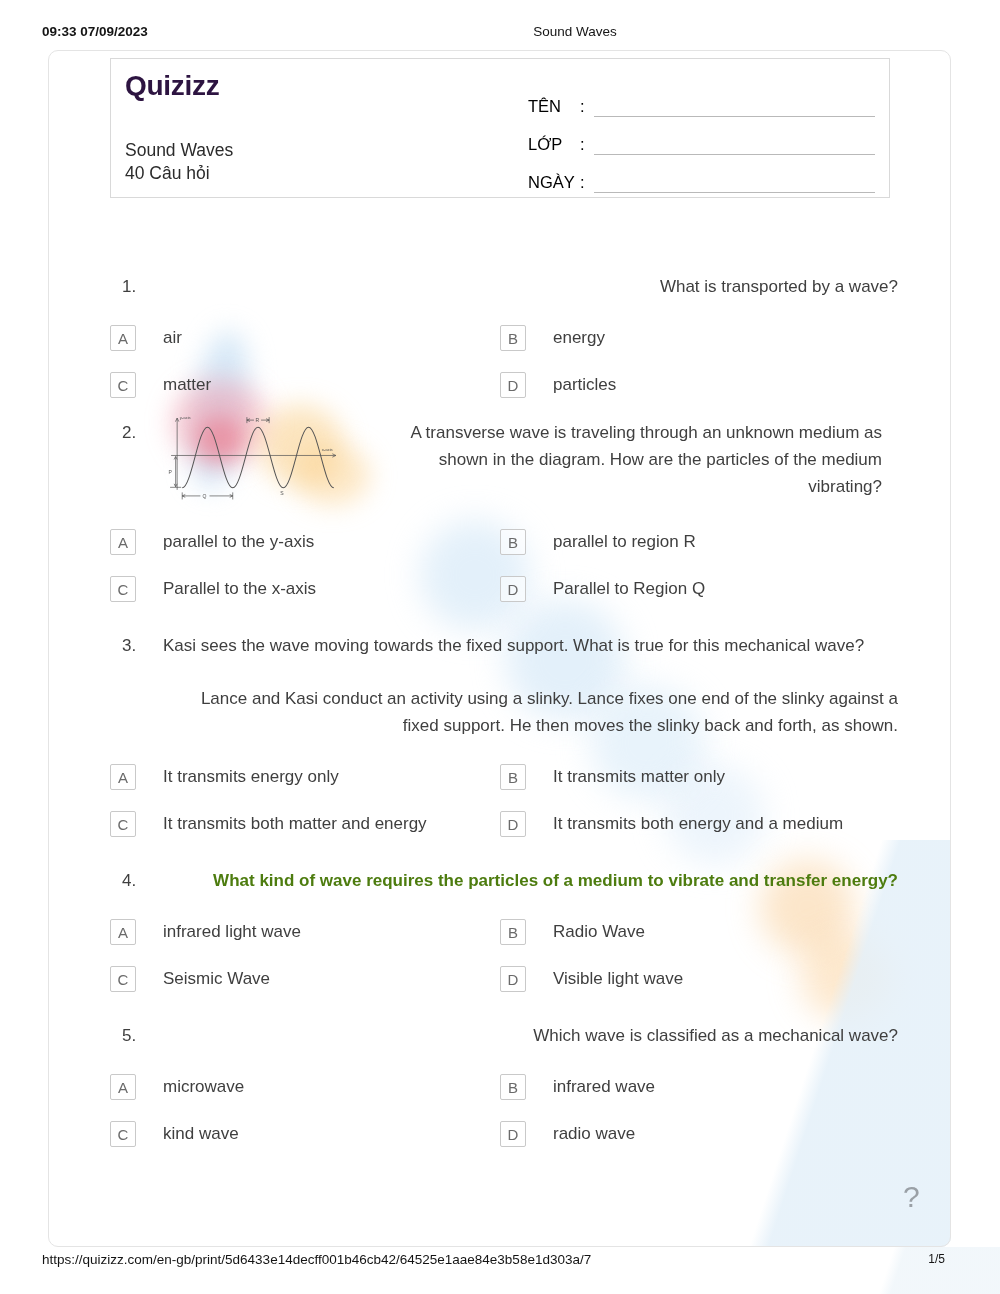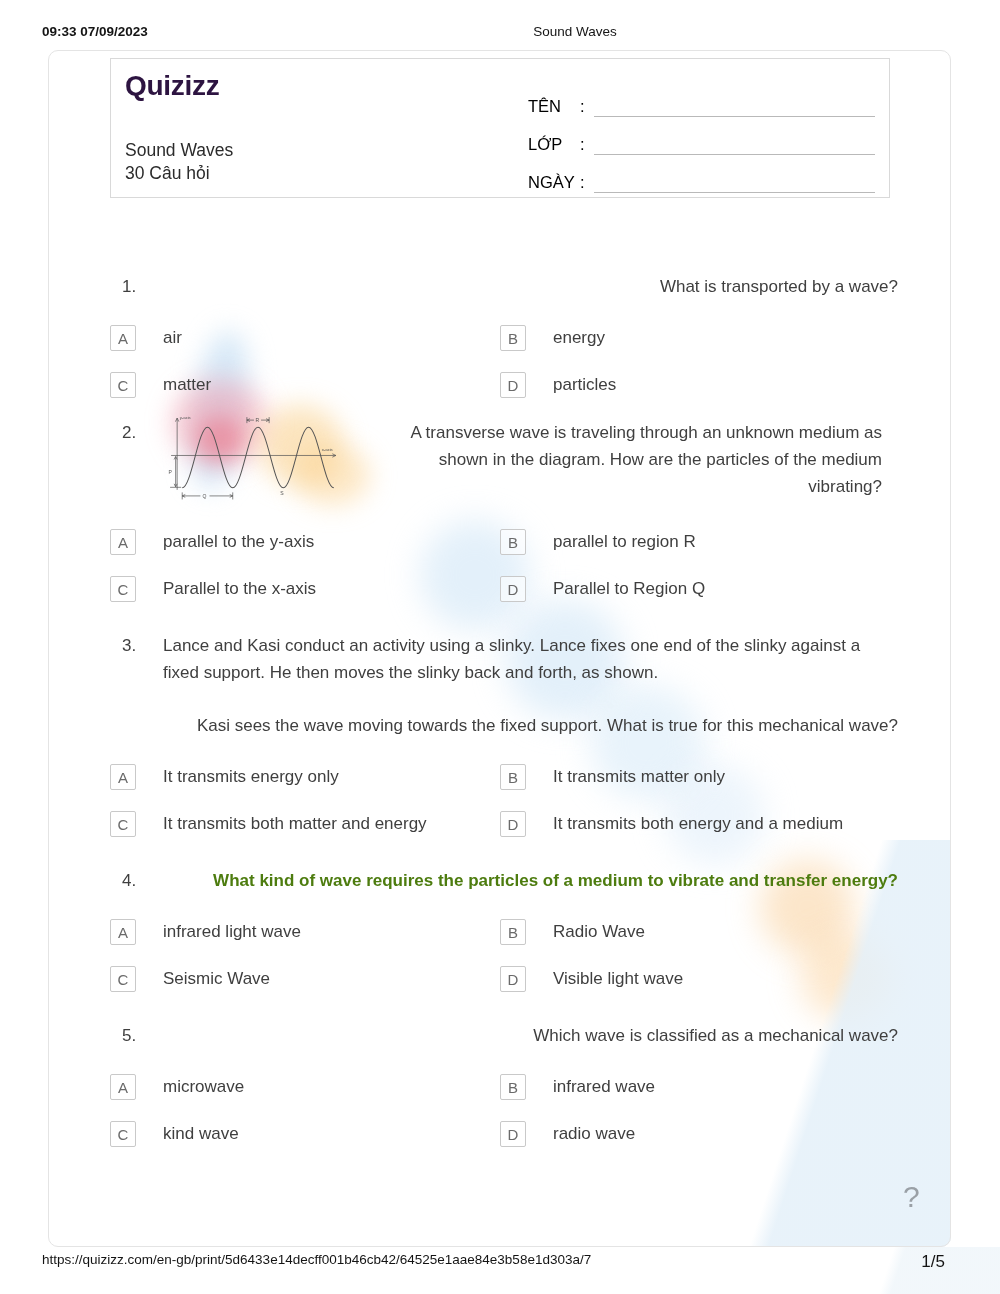--- a/index.html
+++ b/index.html
@@ -9,21 +9,21 @@
     background:#ffffff;
     font-family:"Liberation Sans", sans-serif;
     color:#3f3f3f;
     overflow:hidden;
   }
 
   
   .print-header-left { position:absolute; top:24px; left:42px; font-size:13.5px; color:#141414;font-weight:bold; }
   .print-header-title { position:absolute; top:24px; left:0; width:1150px; text-align:center; font-size:13.5px; color:#141414; }
   .footer-url  { position:absolute; top:1252px; left:42px;  font-size:13.5px; color:#141414; }
-  .footer-page { position:absolute; top:1252px; right:55px; font-size:17px; color:#141414; }
+  .footer-page { position:absolute; top:1252px; right:55px; font-size:12px; color:#141414; }
 
   
   .watermark { position:absolute; left:48px; top:50px; width:903px; height:1197px;
                border-radius:10px; overflow:hidden; pointer-events:none; }
   .blob { position:absolute; border-radius:50%; }
   .b1  { left:144px; top:280px; width:55px;  height:160px; background:rgba(173,209,240,0.50); filter:blur(13px); transform:rotate(8deg); }
   .b2  { left:124px; top:330px; width:95px;  height:85px;  background:rgba(246,140,158,0.45); filter:blur(13px); }
   .b3  { left:148px; top:366px; width:48px;  height:46px;  background:rgba(238, 90,110,0.40); filter:blur(10px); }
   .b4  { left:210px; top:355px; width:85px;  height:80px;  background:rgba(250,204,128,0.50); filter:blur(13px); }
   .b5  { left:247px; top:395px; width:75px;  height:60px;  background:rgba(250,204,128,0.45); filter:blur(13px); }
@@ -107,21 +107,21 @@
 
 <div class="page-box"></div>
 
 <div class="content">
 
   <div class="quiz-header">
     <div class="qh-left">
       <div class="logo">Quizizz</div>
       <div class="quiz-title-block">
         <div>Sound Waves</div>
-        <div>30 Câu hỏi</div>
+        <div>40 Câu hỏi</div>
       </div>
     </div>
     <div class="qh-right">
       <div class="field-row">
         <span class="f-label">TÊN</span>
         <span class="f-colon">:</span>
         <span class="f-line"></span>
       </div>
       <div class="field-row">
         <span class="f-label">LỚP</span>
@@ -227,22 +227,22 @@
             <span class="opt-text">Parallel to Region Q</span>
           </div>
         </div>
   </div>
 
   <div class="question">
     <div class="q-row">
       <div class="q-num">3.</div>
       <div class="q-content">
         <div class="q-text">
+              <p class="q-para">Kasi sees the wave moving towards the fixed support. What is true for this mechanical wave?</p>
               <p class="q-para">Lance and Kasi conduct an activity using a slinky. Lance fixes one end of the slinky against a fixed support. He then moves the slinky back and forth, as shown.</p>
-              <p class="q-para">Kasi sees the wave moving towards the fixed support. What is true for this mechanical wave?</p>
             </div>
       </div>
     </div>
     <div class="q-options">
           <div class="option">
             <span class="opt-letter">A</span>
             <span class="opt-text">It transmits energy only</span>
           </div>
           <div class="option">
             <span class="opt-letter">B</span>

